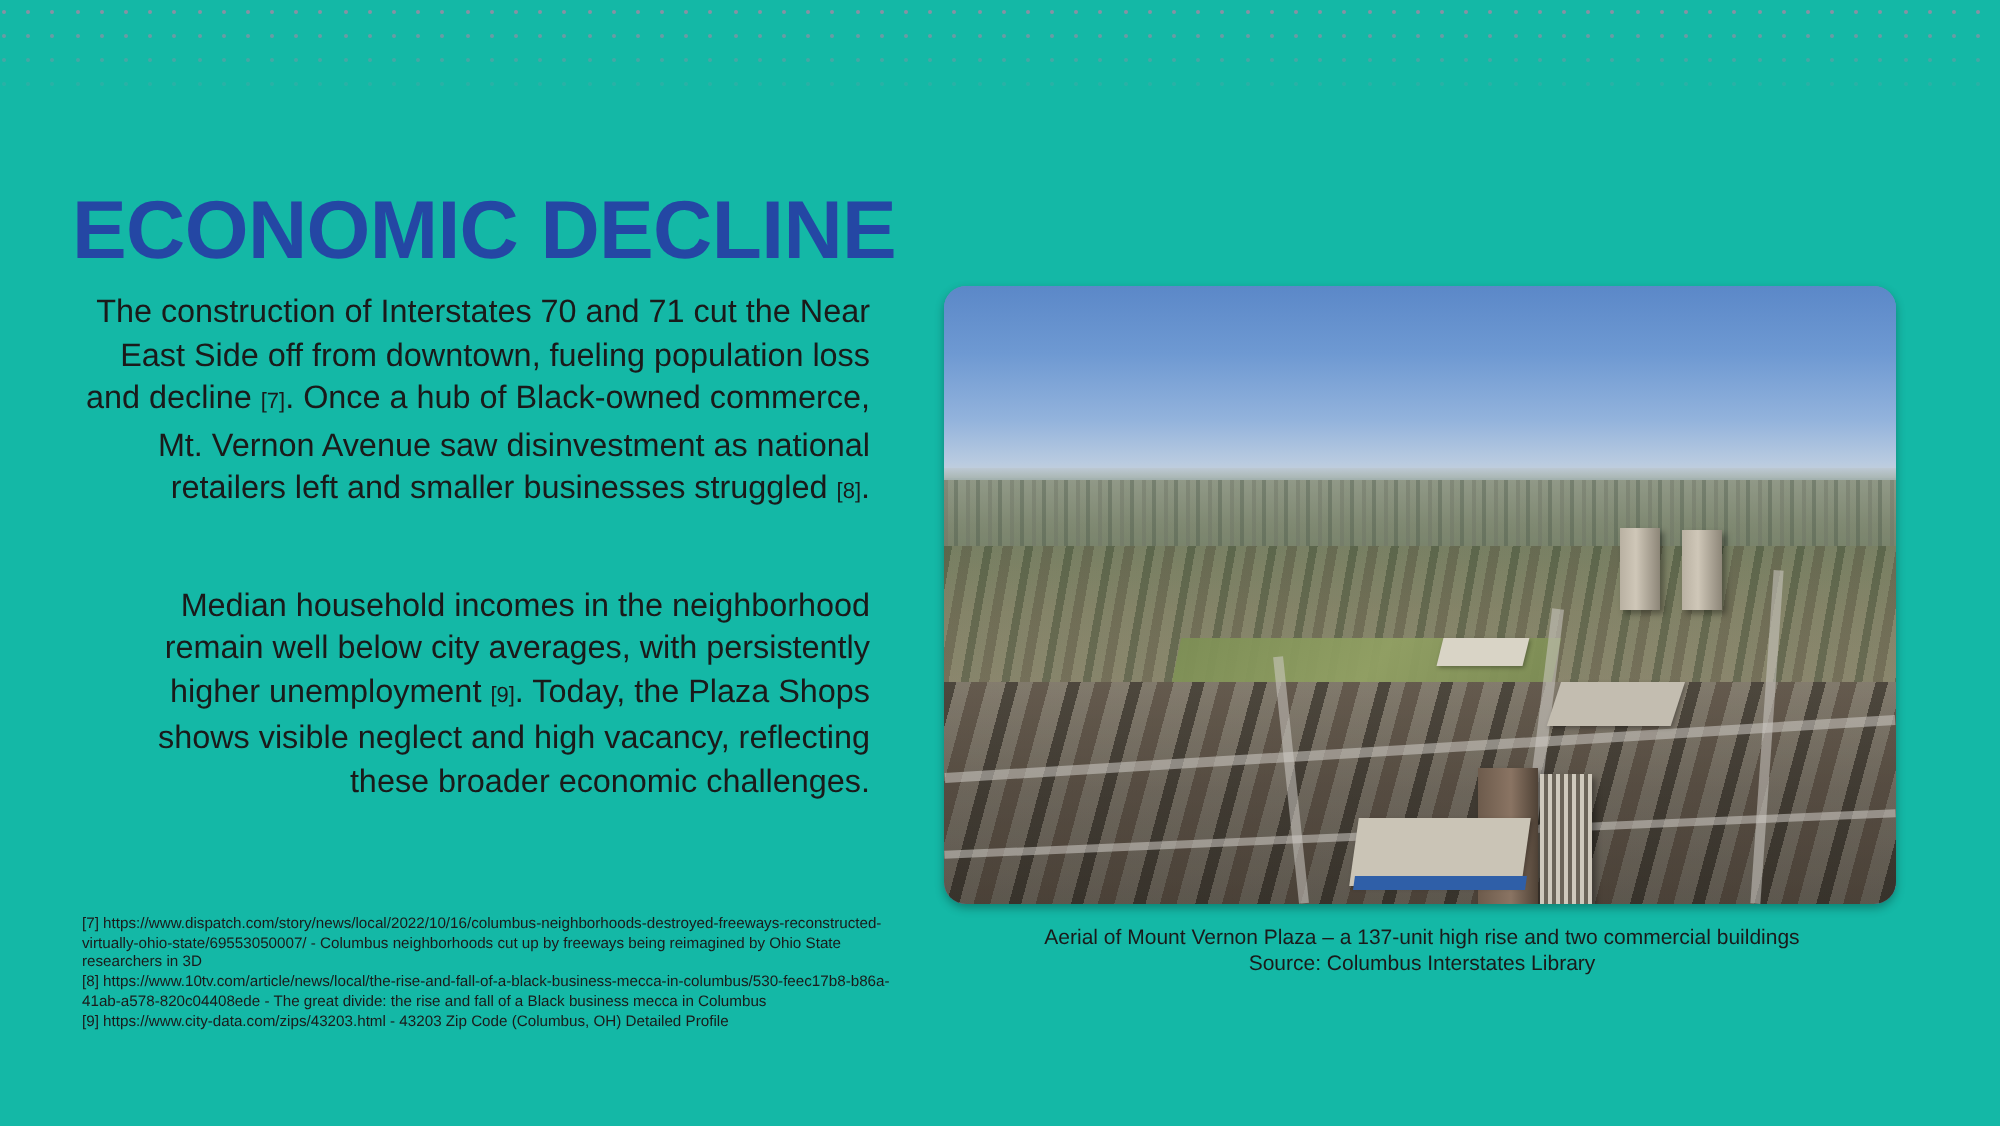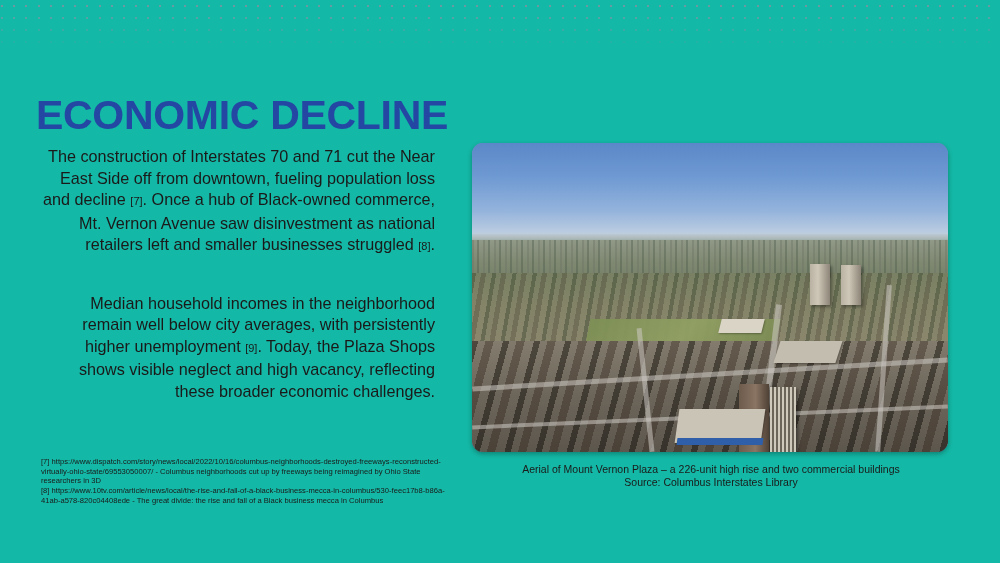--- a/index.html
+++ b/index.html
@@ -564,20 +564,21 @@
 
   <div id="body-col">
     <p class="para"><span>The construction of Interstates 70 and 71 cut the Near East Side off from downtown, fueling population loss and decline </span><span class="cite">[7]</span><span>. Once a hub of Black-owned commerce, Mt. Vernon Avenue saw disinvestment as national retailers left and smaller businesses struggled </span><span class="cite">[8]</span><span>.</span></p>
 
     <p class="para"><span>Median household incomes in the neighborhood remain well below city averages, with persistently higher unemployment </span><span class="cite">[9]</span><span>. Today, the Plaza Shops shows visible neglect and high vacancy, reflecting these broader economic challenges.</span></p>
   </div>
 
   <div id="footnotes">
     <p class="footnote">[7] https://www.dispatch.com/story/news/local/2022/10/16/columbus-neighborhoods-destroyed-freeways-reconstructed-virtually-ohio-state/69553050007/ -  Columbus neighborhoods cut up by freeways being reimagined by Ohio State researchers in 3D</p>
     <p class="footnote">[8] https://www.10tv.com/article/news/local/the-rise-and-fall-of-a-black-business-mecca-in-columbus/530-feec17b8-b86a-41ab-a578-820c04408ede - The great divide: the rise and fall of a Black business mecca in Columbus</p>
+    <p class="footnote">[9] https://www.city-data.com/zips/43203.html - 43203 Zip Code (Columbus, OH) Detailed Profile</p>
   </div>
 
   <div id="photo-frame" aria-label="Aerial photograph of Mount Vernon Plaza, Columbus, Ohio">
     <div id="photo">
       <div class="sky"></div>
       <div class="haze"></div>
       <div class="far-city"></div>
       <div class="mid-ground"></div>
       <div class="field"></div>
       <div class="fore-ground"></div>
@@ -591,17 +592,17 @@
       <div class="tower t2"></div>
       <div class="roof k1"></div>
       <div class="tower t3"></div>
       <div class="tower t4"></div>
       <div class="roof k2"></div>
       <div class="blue-front"></div>
     </div>
   </div>
 
   <div id="caption">
-    <div>Aerial of Mount Vernon Plaza – a 226-unit high rise and two commercial buildings</div>
+    <div>Aerial of Mount Vernon Plaza – a 137-unit high rise and two commercial buildings</div>
     <div>Source: Columbus Interstates Library</div>
   </div>
 
 </div>
 
 </body></html>

